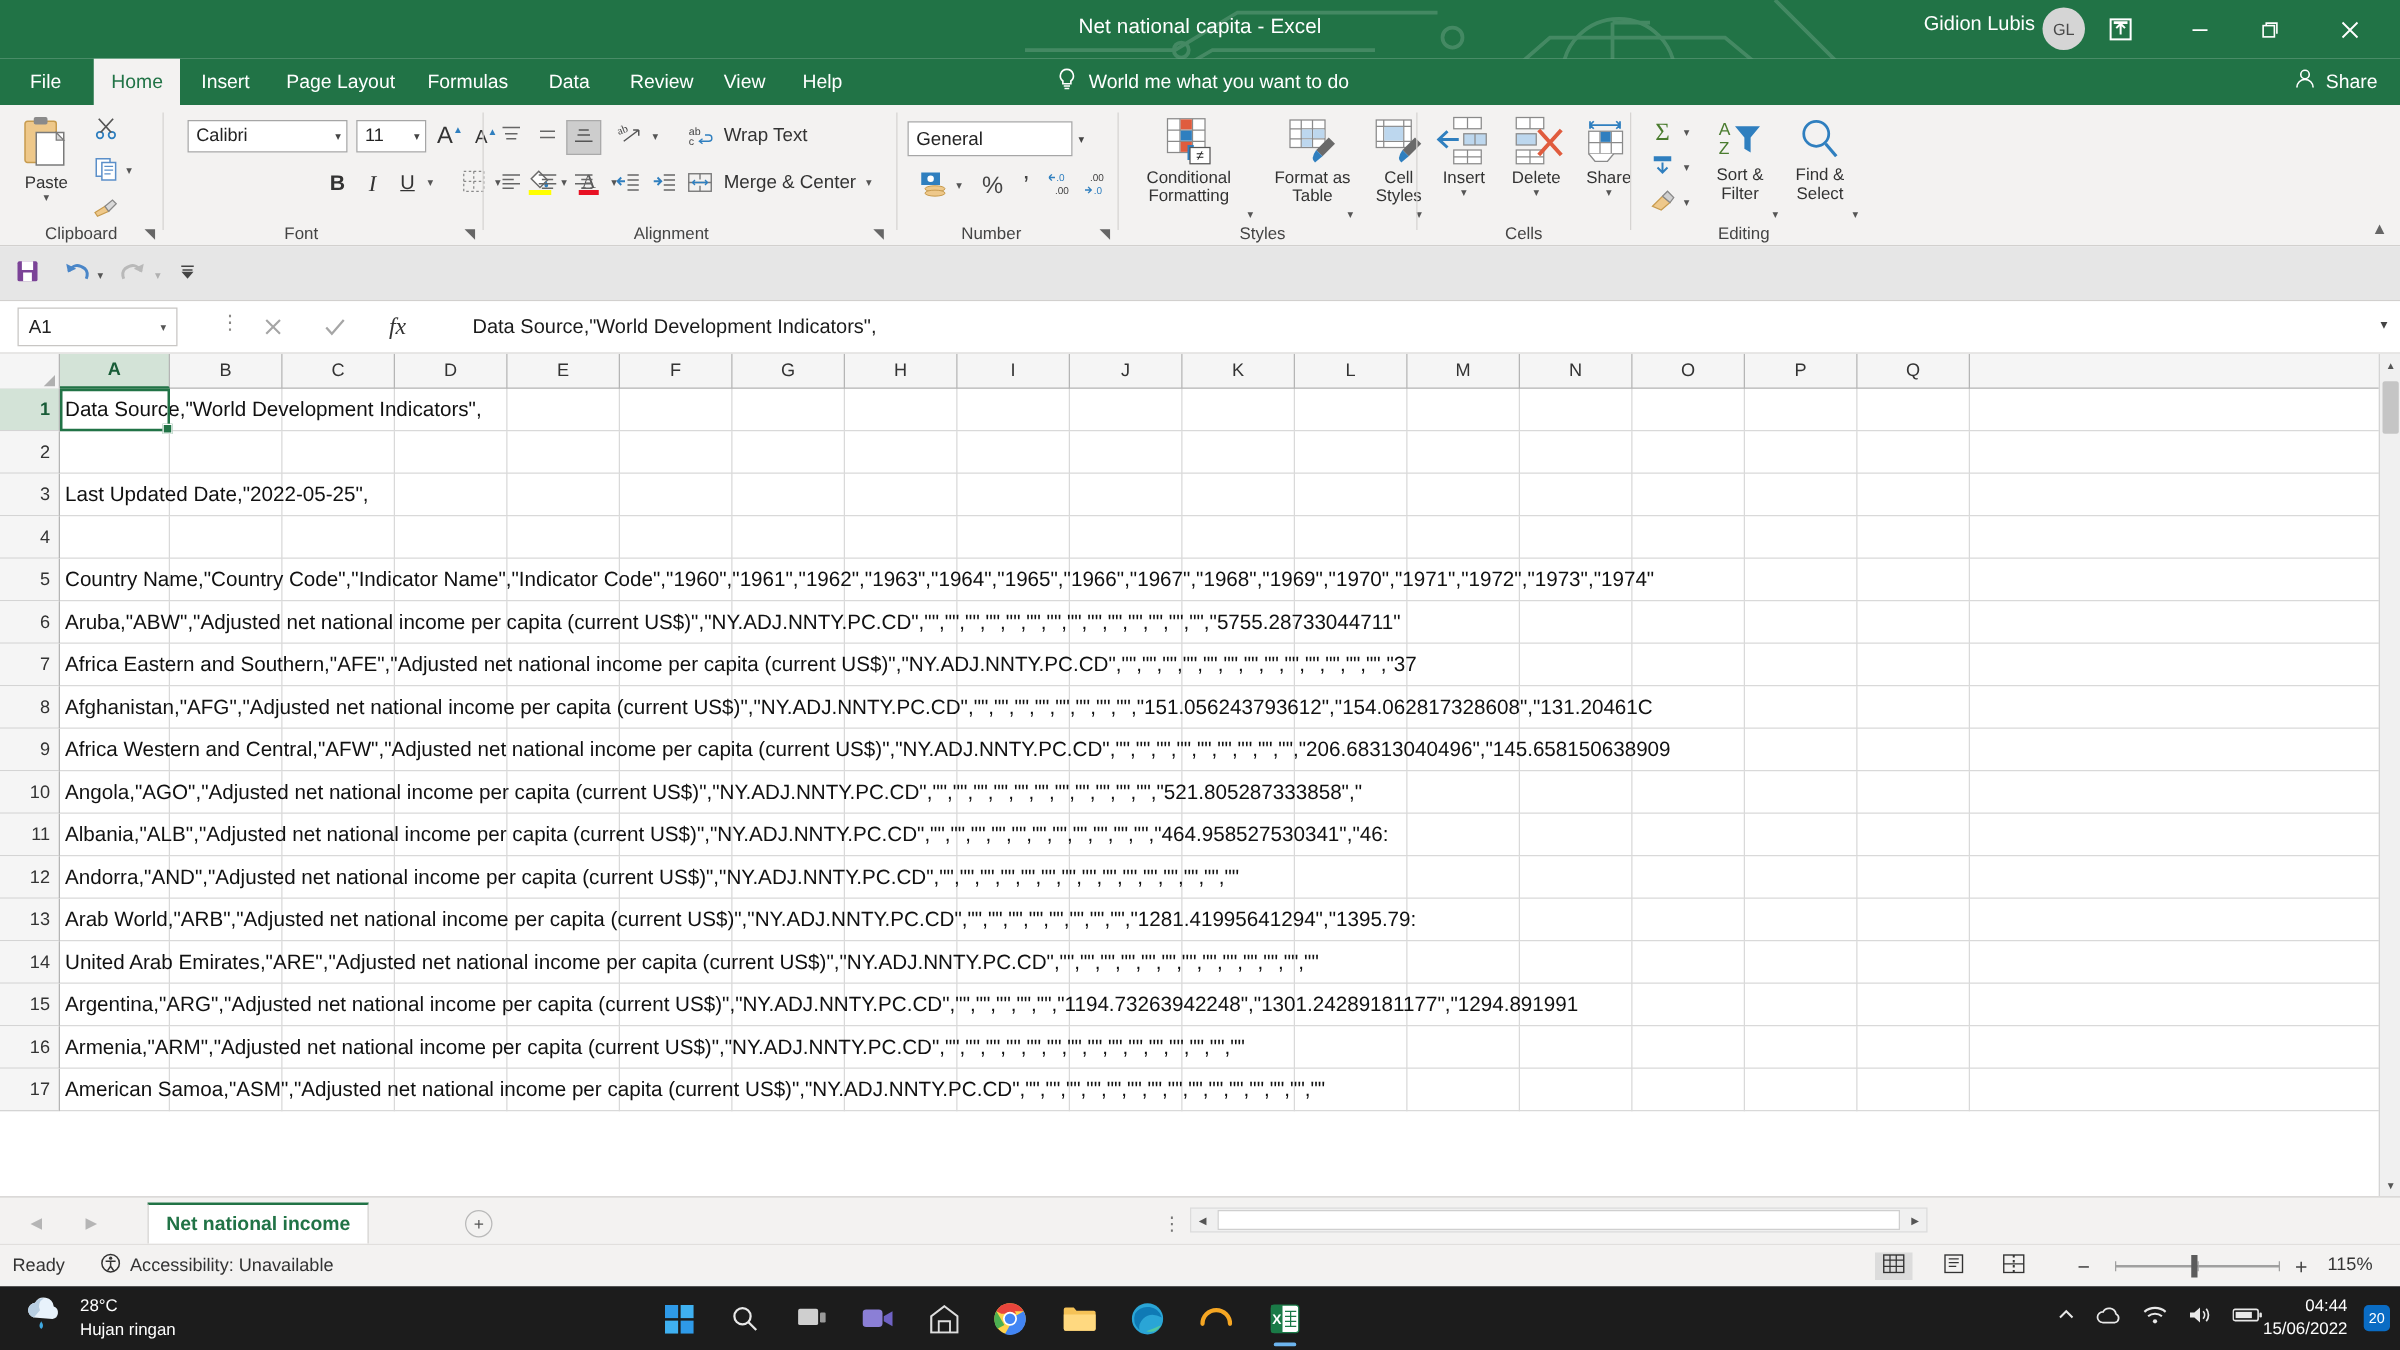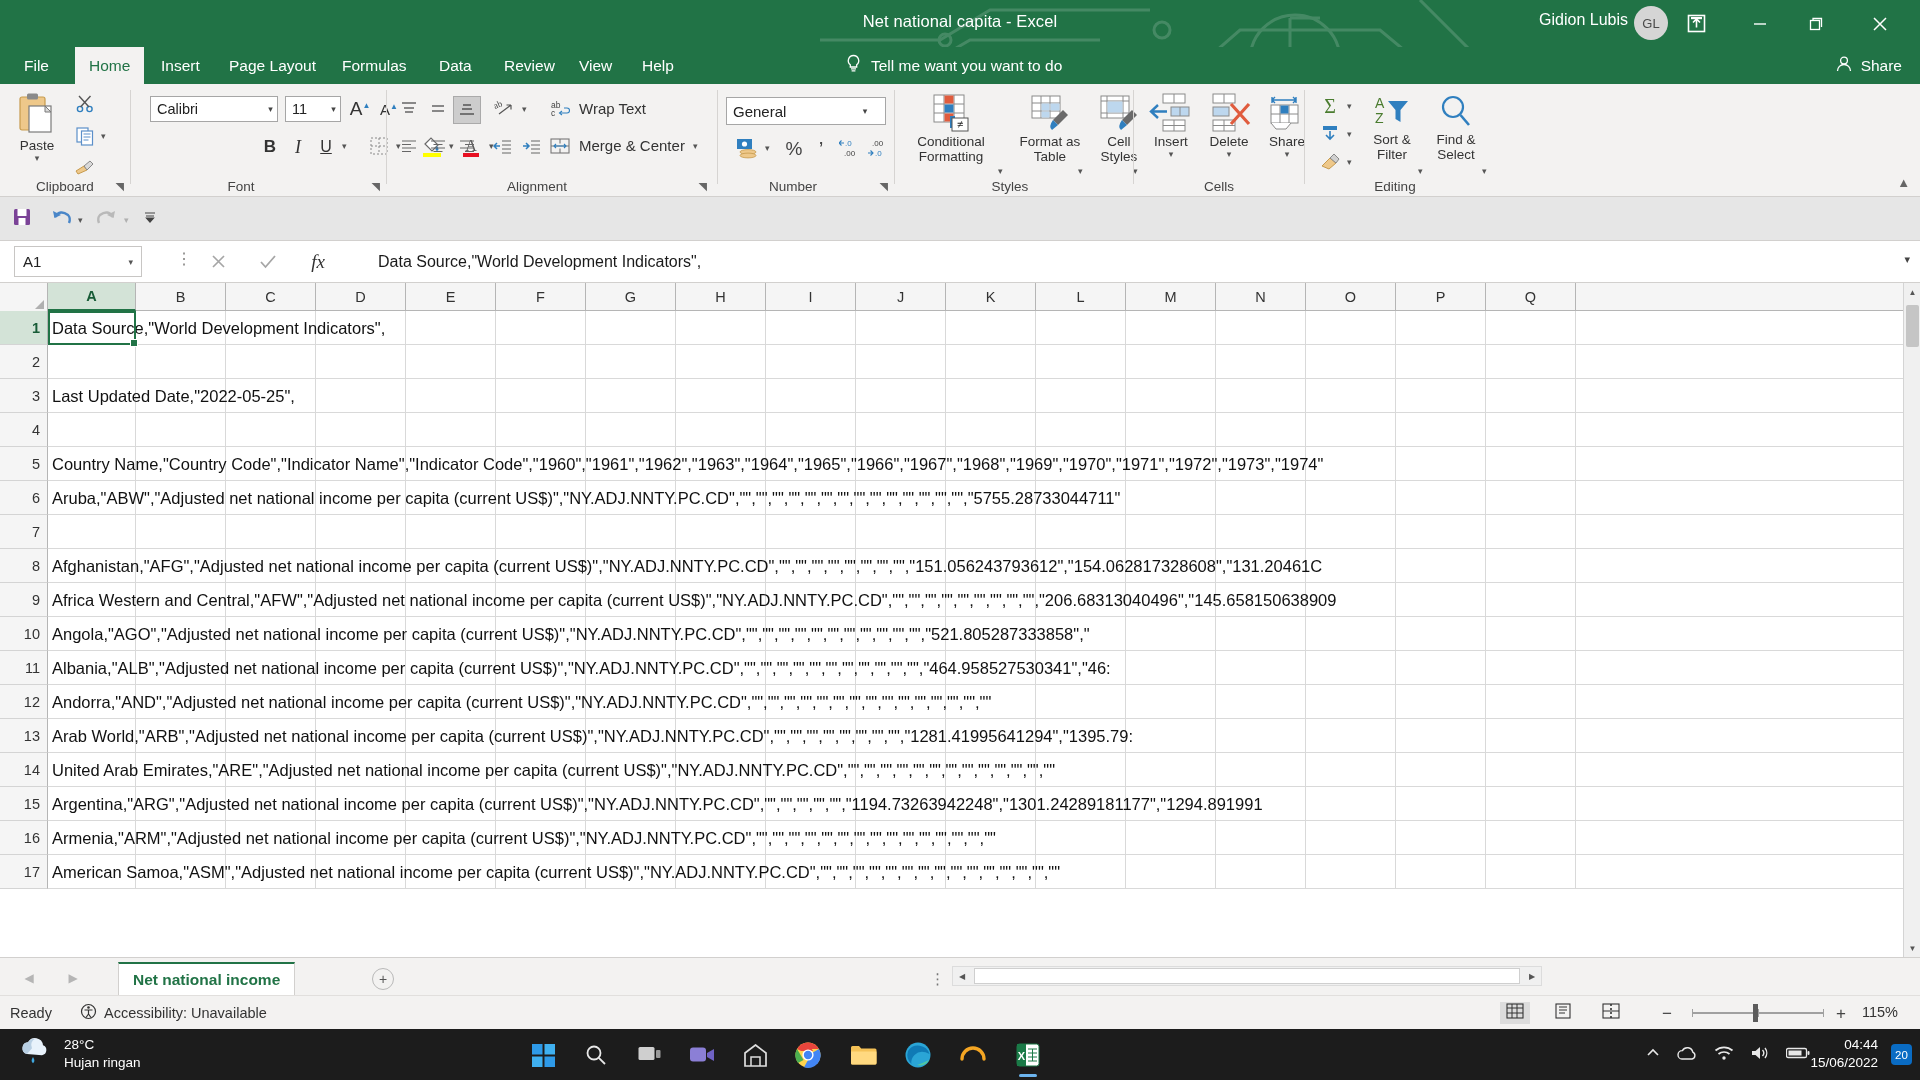--- a/index.html
+++ b/index.html
@@ -389,21 +389,21 @@
     <span>Help</span>
   </div>
 
   <div id="tellme">
     <span>
       <svg width="17" height="19" viewBox="0 0 17 19">
           <path d="M8.5 1.5 a5.2 5.2 0 0 0 -3.2 9.3 V13 h6.4 v-2.2 A5.2 5.2 0 0 0 8.5 1.5 Z" fill="none" stroke="#fff" stroke-width="1.3"></path>
           <path d="M6 14.8 h5 M6.6 16.8 h3.8" stroke="#fff" stroke-width="1.3"></path>
         </svg>
     </span>
-    <span>Tell me want you want to do</span>
+    <span>World me what you want to do</span>
   </div>
 
   <div id="share-btn">
     <span>
       <svg width="18" height="18" viewBox="0 0 18 18">
           <circle cx="9" cy="5.6" r="3.4" fill="none" stroke="#fff" stroke-width="1.3"></circle>
           <path d="M2.5 16 a6.5 6.5 0 0 1 13 0" fill="none" stroke="#fff" stroke-width="1.3"></path>
         </svg>
     </span>
     <span>Share</span>
@@ -591,21 +591,21 @@
       <span>Merge &amp; Center</span>
       <span class="chev">▾</span>
     </div>
 
     <div class="glabel" style="width:300px;">Alignment</div>
     <div class="launcher" style="right:10px;">◥</div>
   </div>
   <div class="gdiv" style="left:717px;"></div>
 
   <div class="rgroup" style="left:718px; width:176px;">
-    <input class="combo" style="left: 8px; top: 13px; width: 160px; height: 28px; font-size: 15px;" readonly="" value="General">
+    <input class="combo" style="left: 8px; top: 13px; width: 132px; height: 28px; font-size: 15px;" readonly="" value="General">
     <span class="combo-arrow" style="left:140px; top:13px; width:14px; height:28px;">▾</span>
 
     <div class="sm-btn" style="left:14px; top:51px; width:30px; height:28px;">
       <span>
         <svg width="24" height="22" viewBox="0 0 24 22">
             <rect x="2" y="2" width="15" height="10" fill="#2f7fbf"></rect>
             <circle cx="9.5" cy="7" r="2.6" fill="#fff"></circle>
             <ellipse cx="13" cy="15" rx="8" ry="2.4" fill="#eec88a" stroke="#c79b4e" stroke-width=".8"></ellipse>
             <ellipse cx="13" cy="18.5" rx="8" ry="2.4" fill="#eec88a" stroke="#c79b4e" stroke-width=".8"></ellipse>
           </svg>
@@ -1031,20 +1031,21 @@
         <div class="vline" style="left: 717px;"></div>
         <div class="vline" style="left: 807px;"></div>
         <div class="vline" style="left: 897px;"></div>
         <div class="vline" style="left: 987px;"></div>
         <div class="vline" style="left: 1077px;"></div>
         <div class="vline" style="left: 1167px;"></div>
         <div class="vline" style="left: 1257px;"></div>
         <div class="vline" style="left: 1347px;"></div>
         <div class="vline" style="left: 1437px;"></div>
         <div class="vline" style="left: 1527px;"></div>
+        <div class="celltext">Africa Eastern and Southern,"AFE","Adjusted net national income per capita (current US$)","NY.ADJ.NNTY.PC.CD","","","","","","","","","","","","","","37</div>
       </div>
       <div class="gridrow">
         <div class="vline" style="left: 87px;"></div>
         <div class="vline" style="left: 177px;"></div>
         <div class="vline" style="left: 267px;"></div>
         <div class="vline" style="left: 357px;"></div>
         <div class="vline" style="left: 447px;"></div>
         <div class="vline" style="left: 537px;"></div>
         <div class="vline" style="left: 627px;"></div>
         <div class="vline" style="left: 717px;"></div>

